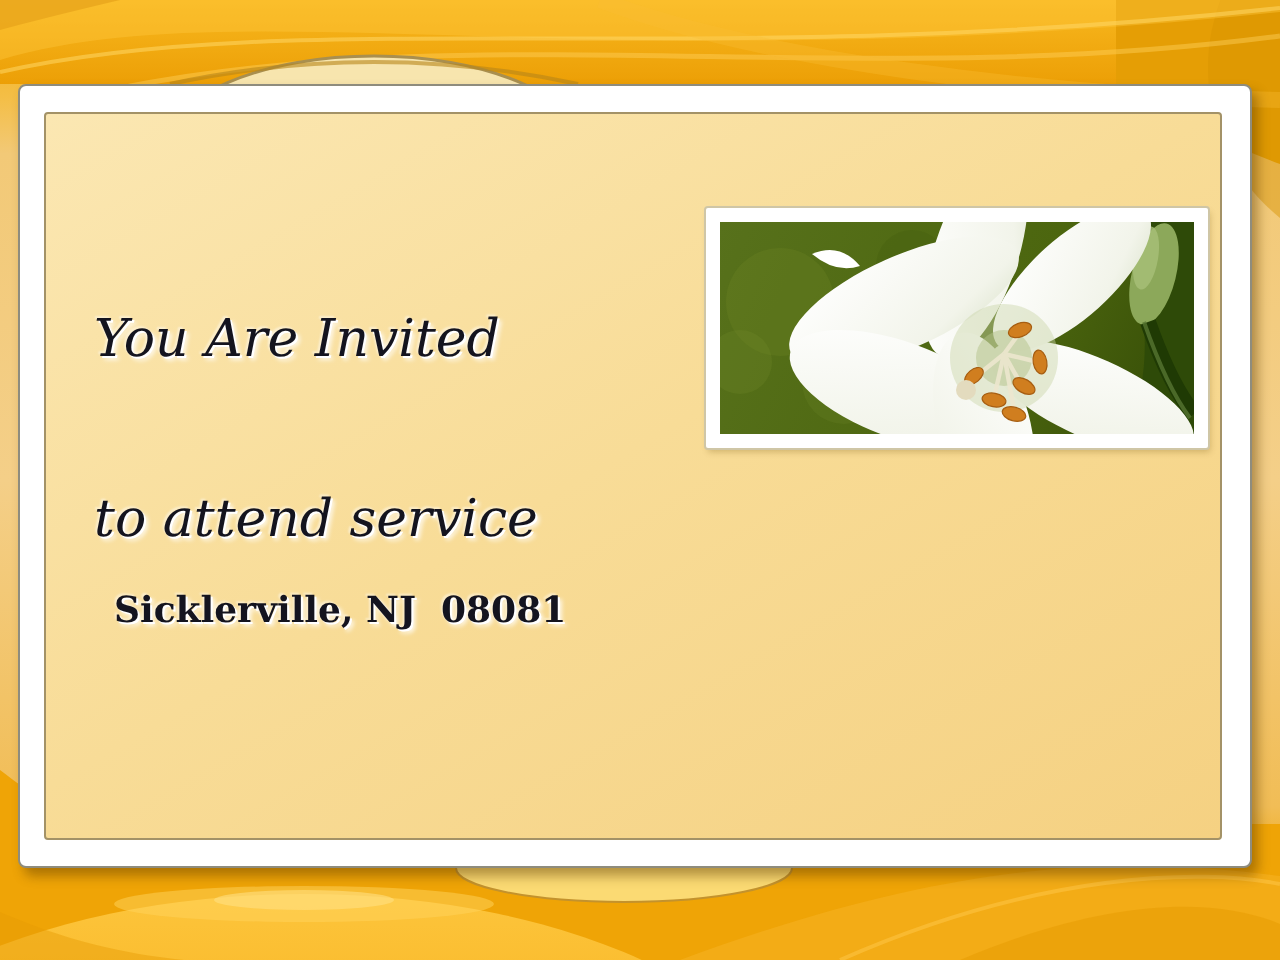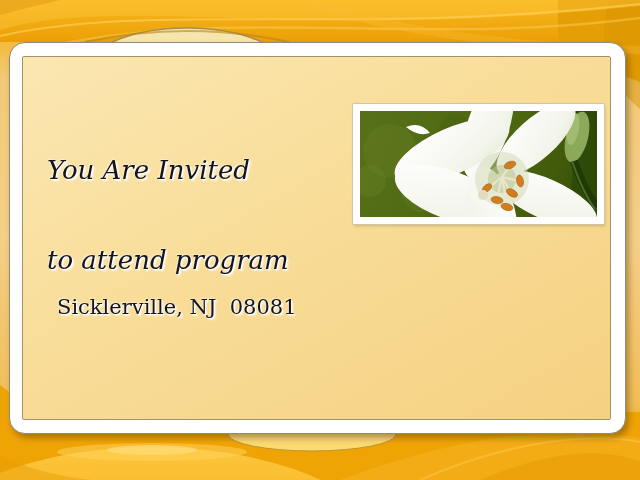--- a/index.html
+++ b/index.html
@@ -3,32 +3,32 @@
 <meta charset="utf-8">
 <style>
   html,body{margin:0;padding:0;}
   body{width:640px;height:480px;overflow:hidden;background:#EFA60A;
        font-family:"DejaVu Serif","Liberation Serif",serif;}
   #stage{position:relative;width:640px;height:480px;overflow:hidden;}
   #bg{position:absolute;left:0;top:0;width:640px;height:480px;display:block;}
 
   
   .card{position:absolute;left:9px;top:42px;width:615px;height:390px;
-        background:#FFFFFF;border:1px solid #8E8C7E;border-radius:16px;
+        background:#FFFFFF;border:1px solid #8E8C7E;border-radius:4px;
         box-shadow:3px 4px 6px rgba(90,58,0,.45);}
   .panel{position:absolute;left:12px;top:13px;right:14px;bottom:13px;
          border:1px solid #A39267;border-radius:2px;
          background:linear-gradient(150deg,#FBE7B2 0%,#F8DC97 48%,#F5D182 100%);}
 
   .txt{position:absolute;color:#14141F;white-space:pre;
        text-shadow:1px 1px 0 #FFFFFF,2px 2px 2px rgba(255,255,255,.8),-1px -1px 1px rgba(255,255,255,.45);}
   .invite{left:37px;top:52px;font-size:26px;line-height:30px;font-style:italic;}
   .org  {left:47px;top:200px;font-size:22px;font-weight:bold;}
   .addr1{left:47px;top:228px;font-size:21px;}
-  .addr2{left:47px;top:252px;font-size:21px;}
+  .addr2{left:47px;top:252px;font-size:18px;font-weight:bold;}
   .phone{left:47px;top:282px;font-size:21px;}
 
   
   .photo-frame{position:absolute;left:343px;top:61px;width:251px;height:120px;
                background:#FFFFFF;border-radius:1px;
                box-shadow:0 0 0 1px #CFC6A6,1px 2px 3px rgba(120,90,20,.3);}
   .photo-frame svg{position:absolute;left:7px;top:7px;display:block;}
 </style>
 </head>
 <body>
@@ -81,21 +81,21 @@
     <path d="M480,480 C560,446 612,450 640,462 L640,480 Z" fill="#E79C05" opacity="0.6"></path>
     <path d="M420,480 C520,436 600,434 640,442" fill="none" stroke="#FFC74A" stroke-width="2" opacity="0.5"></path>
     <path d="M0,480 L0,456 C32,470 62,477 92,480 Z" fill="#E79C05" opacity="0.45"></path>
   </svg>
 
   <div class="card">
     <div class="panel"></div>
 
     <div class="txt invite">
       <div>You Are Invited</div>
-      <div>to attend program</div>
+      <div>to attend service</div>
     </div>
 
     <div class="photo-frame">
       <svg width="237" height="106" viewBox="0 0 237 106" role="img" aria-label="white lily flower on green background">
         <defs>
           <linearGradient id="pBg" x1="0" y1="0" x2="1" y2="0.2">
             <stop offset="0" stop-color="#57711B"></stop>
             <stop offset="0.7" stop-color="#4C660F"></stop>
             <stop offset="1" stop-color="#3C5409"></stop>
           </linearGradient>

